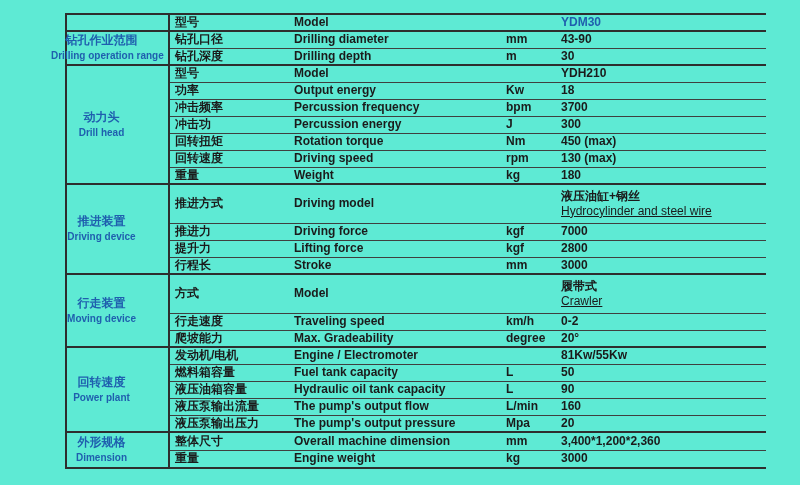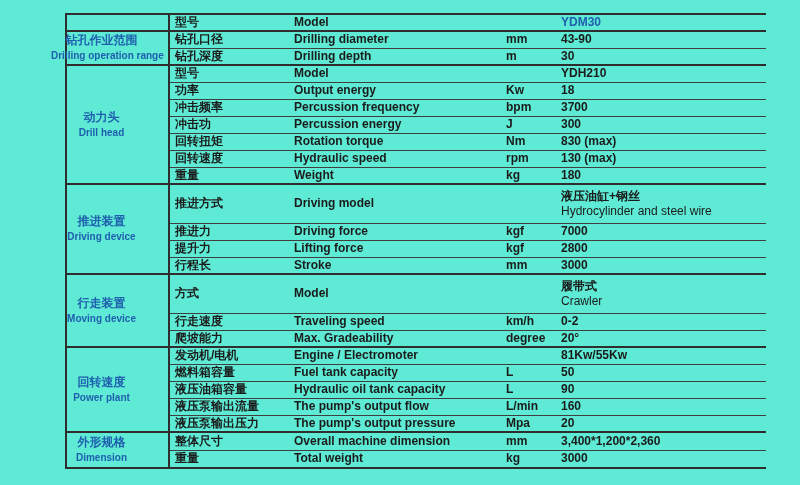--- a/index.html
+++ b/index.html
@@ -25,21 +25,21 @@
   tbody tr:last-child td:not(.cat){border-bottom:none;}
   td.cat{
     border-right:2px solid #2e2e2e;text-align:center;border-radius:10px;
   }
   .cat .wrap{transform:translateX(-16px);white-space:nowrap;}
   .cat .zh{color:var(--accent,#1F5FAE);font-weight:bold;font-size:12px;line-height:16px;}
   .cat .en{color:var(--accent,#1F5FAE);font-weight:bold;font-size:10px;line-height:16px;}
   td.p-zh,td.p-en,td.unit{text-align:left;padding-left:5px;}
   td.val{}
   td.val .line1{line-height:15px;}
-  td.val .sub{font-weight:normal;line-height:15px;}
+  td.val .sub{font-weight:normal;line-height:15px;text-decoration:underline;}
   td.val .accent{color:var(--accent,#1F5FAE);}
 </style>
 </head>
 <body>
 
 <div class="page">
   <table class="spec">
     <colgroup>
       <col class="c1">
         <col class="c2">
@@ -120,26 +120,26 @@
           <td class="unit">J</td>
           <td class="val">
             <div class="line1">300</div>
           </td>
         </tr>
         <tr>
           <td class="p-zh">回转扭矩</td>
           <td class="p-en">Rotation torque</td>
           <td class="unit">Nm</td>
           <td class="val">
-            <div class="line1">830 (max)</div>
+            <div class="line1">450 (max)</div>
           </td>
         </tr>
         <tr>
           <td class="p-zh">回转速度</td>
-          <td class="p-en">Hydraulic speed</td>
+          <td class="p-en">Driving speed</td>
           <td class="unit">rpm</td>
           <td class="val">
             <div class="line1">130 (max)</div>
           </td>
         </tr>
         <tr>
           <td class="p-zh">重量</td>
           <td class="p-en">Weight</td>
           <td class="unit">kg</td>
           <td class="val">
@@ -279,21 +279,21 @@
           </td>
           <td class="p-zh">整体尺寸</td>
           <td class="p-en">Overall machine dimension</td>
           <td class="unit">mm</td>
           <td class="val">
             <div class="line1">3,400*1,200*2,360</div>
           </td>
         </tr>
         <tr>
           <td class="p-zh">重量</td>
-          <td class="p-en">Total weight</td>
+          <td class="p-en">Engine weight</td>
           <td class="unit">kg</td>
           <td class="val">
             <div class="line1">3000</div>
           </td>
         </tr>
       </tbody>
     </table>
 </div>
 
 </body></html>

